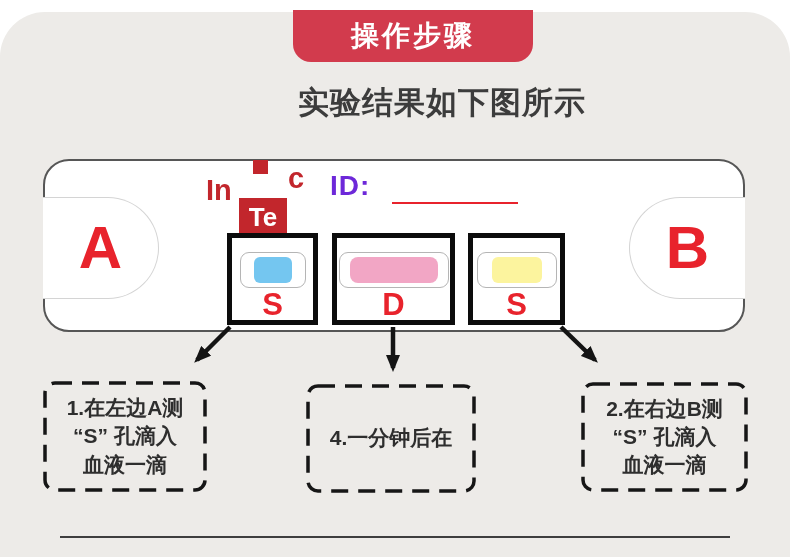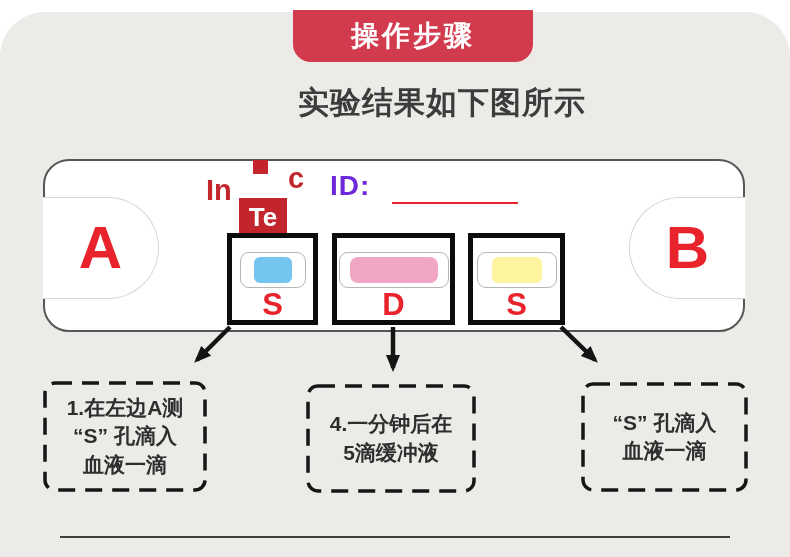--- a/index.html
+++ b/index.html
@@ -174,27 +174,27 @@
     <div>血液一滴</div>
   </div>
 </div>
 
 <div class="abs step step2">
   <svg width="170" height="109">
     <rect x="2" y="2" width="166" height="105" rx="10" fill="none" stroke="#161616" stroke-width="3.5" stroke-dasharray="17 10"></rect>
   </svg>
   <div class="step-text">
     <div>4.一分钟后在</div>
-    <div>5滴缓冲液</div>
   </div>
 </div>
 
 <div class="abs step step3">
   <svg width="167" height="110">
     <rect x="2" y="2" width="163" height="106" rx="10" fill="none" stroke="#161616" stroke-width="3.5" stroke-dasharray="17 10"></rect>
   </svg>
   <div class="step-text">
+    <div>2.在右边B测</div>
     <div>“S” 孔滴入</div>
     <div>血液一滴</div>
   </div>
 </div>
 
 <div class="abs bottom-line"></div>
 
 </body></html>

